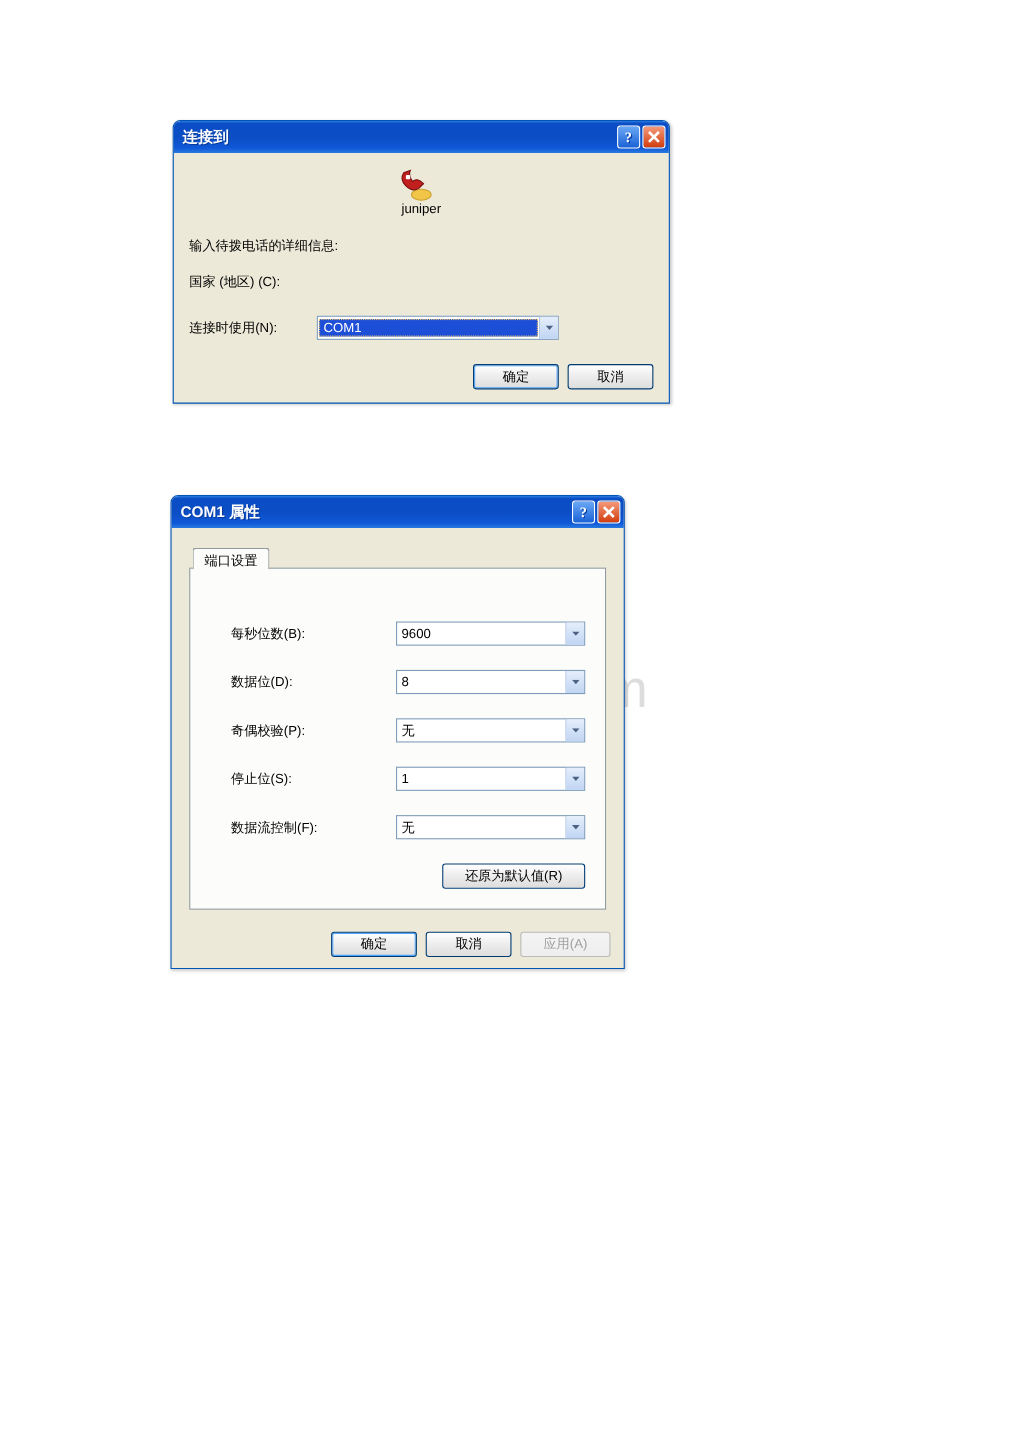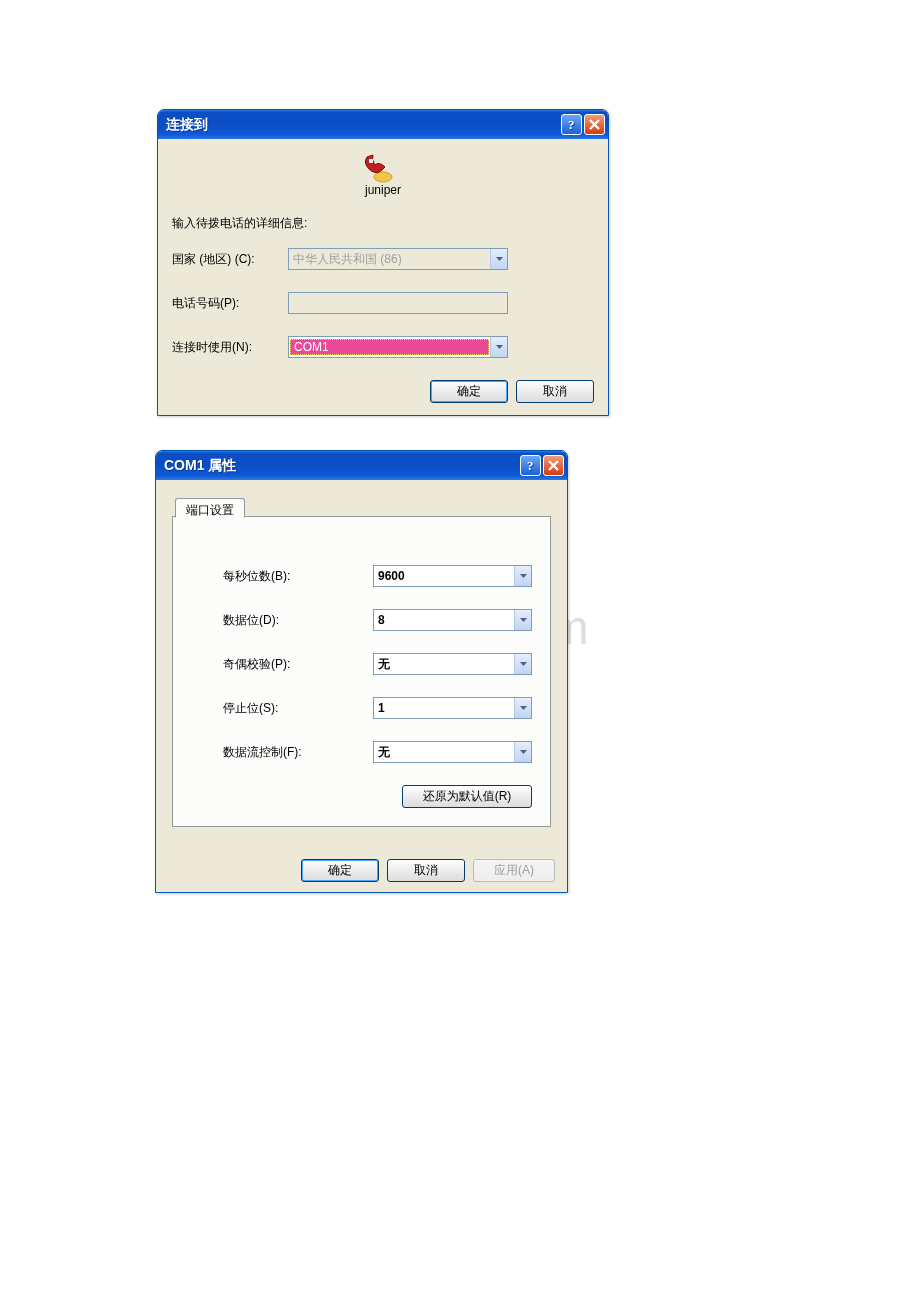--- a/index.html
+++ b/index.html
@@ -85,30 +85,30 @@
 
     .combo { display: flex; align-items: center; padding: 0; }
     .combo .cval { flex: 1; padding: 2px 4px; overflow: hidden; white-space: nowrap; }
     .combo .cbtn {
       width: 17px; height: 100%;
       background: linear-gradient(to bottom, #e5eefb, #c0d5f3);
       border-left: 1px solid #b3c8e8;
       display: flex; align-items: center; justify-content: center;
     }
     .combo.selected .cval {
-      background: #ec4899; color: #fff;
+      background: #1d4ed8; color: #fff;
       border: 1px dotted #ffd060;
       margin: 1px; padding: 0 3px;
     }
 
     .country { width: 220px; }
     .area { width: 82px; }
     .full { width: 220px; }
 
-    .btn-row { display: flex; justify-content: flex-end; gap: 8px; margin-top: 14px; }
+    .btn-row { display: flex; justify-content: flex-end; gap: 8px; margin-top: 2px; }
     button {
       font-family: inherit; font-size: 12px;
       width: 78px; height: 23px;
       border: 1px solid #003c74;
       border-radius: 3px;
       background: linear-gradient(to bottom, #fff, #eee 45%, #ddd);
       cursor: pointer;
     }
     button.default { box-shadow: 0 0 0 1px #4aa3ff inset; }
     button:disabled { color: #a0a0a0; border-color: #bbb; cursor: default; background: linear-gradient(to bottom,#f4f4f4,#eee);}
@@ -120,21 +120,21 @@
       padding: 3px 10px 0 10px;
       background: #fcfcfa;
       border: 1px solid #919b9c;
       border-bottom: 1px solid #fcfcfa;
       border-radius: 3px 3px 0 0;
     }
     .tabhost { padding: 28px 8px 10px 8px; }
 
     .prow { display: flex; align-items: center; justify-content: flex-end; margin-bottom: 22px; }
     .prow .plbl { width: 150px; text-align: left; padding-right: 6px; }
-    .pcombo { width: 159px; font-weight: bold; }
+    .pcombo { width: 172px; }
 
     .restorewrap { display: flex; justify-content: flex-end; }
     .restore { width: 130px; }
 
     .dlg2 .btn-row { padding: 0 12px 10px 0; }
     .apply { width: 82px; }
   </style>
 </head>
 <body>
 
@@ -162,39 +162,23 @@
           <path d="M6 4 Q2 10 8 16 Q14 22 20 18 L24 14 Q18 8 14 12 Q10 6 12 2 Z" fill="#c21f1f" stroke="#7a0f0f"></path>
           <rect x="8" y="6" width="4" height="4" fill="#fff" rx="1"></rect>
         </svg>
       </span>
       <span>juniper</span>
     </div>
     <div class="instr">输入待拨电话的详细信息:</div>
 
     <div class="frow">
       <span class="lbl">国家 (地区) (C):</span>
-      <div class="ctrl-wrap">
-        <div class="combo country disabled">
-          <span class="cval">中华人民共和国 (86)</span>
-          <span class="cbtn">
-              <svg width="7" height="4">
-                <path d="M0 0 L3.5 4 L7 0 Z" fill="#4d6185"></path>
-              </svg>
-            </span>
-        </div>
-      </div>
-    </div>
-
-
-    <div class="frow">
-      <span class="lbl">电话号码(P):</span>
-      <div class="ctrl-wrap">
-        <input type="text" class="full" disabled="" value="" style="">
-      </div>
-    </div>
+    </div>
+
+
 
     <div class="frow">
       <span class="lbl">连接时使用(N):</span>
       <div class="ctrl-wrap">
         <div class="combo full selected">
           <span class="cval">COM1</span>
           <span class="cbtn">
               <svg width="7" height="4">
                 <path d="M0 0 L3.5 4 L7 0 Z" fill="#4d6185"></path>
               </svg>

